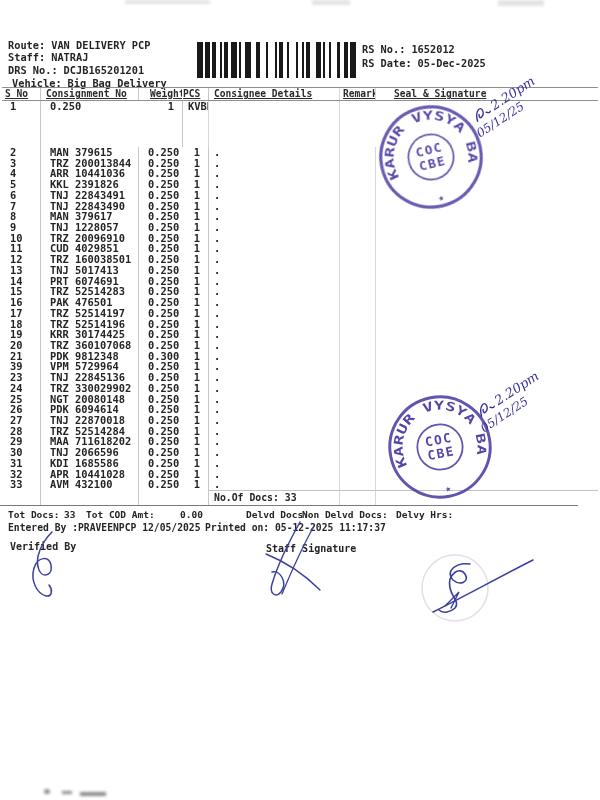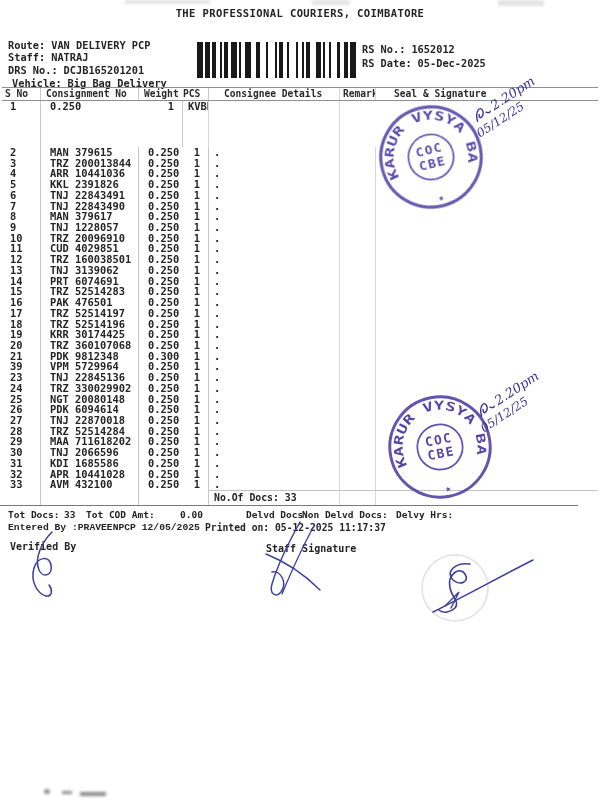--- a/index.html
+++ b/index.html
@@ -10,37 +10,37 @@
   .subtitle{left:0;top:21px;width:600px;text-align:center;font-size:11px;letter-spacing:.2px;}
   .meta{font-size:10.3px;}
   .lab{margin-right:6px;}
   
   .barcode{left:197px;top:42px;width:160px;height:36px;display:flex;align-items:stretch;overflow:hidden;}
   .bc-bar{background:#191919;height:100%;flex:0 0 auto;}
   .bc-gap{background:transparent;height:100%;flex:0 0 auto;}
   
   .table{left:2px;top:87px;width:596px;}
   .thead,.trow,.ndrow{display:grid;grid-template-columns:38px 98px 44px 26px 131px 36px 1fr;}
-  .thead{height:12px;border-top:1px solid #8f8f8f;border-bottom:1px solid #8f8f8f;font-size:9.6px;line-height:11.5px;color:#2a2a2a;}
+  .thead{height:12px;border-top:1px solid #8f8f8f;border-bottom:1px solid #8f8f8f;font-size:9.6px;line-height:11.5px;color:#2a2a2a;text-decoration:underline;}
   .trow{height:10.72px;font-size:10.4px;line-height:10.6px;}
   .trow.tall{height:46px;}
   .ndrow{height:16px;font-size:9.8px;line-height:13px;}
   .cell{overflow:hidden;}
   .b-l{border-left:1px solid #c9c9c9;}
   .b-lf{border-left:1px solid #d8d8d8;}
   .c-sno{padding-left:8px;}
   .c-con{padding-left:9px;}
   .c-wt{padding-left:9px;}
   .c-pcs{text-align:right;padding-right:8px;}
   .c-cons{padding-left:5px;}
   .h-sno{padding-left:3px;}
   .h-con{padding-left:5px;}
-  .h-wt{padding-left:5px;}
+  .h-wt{padding-left:11px;}
   .h-pcs{padding-left:1px;}
-  .h-cons{padding-left:15px;}
+  .h-cons{padding-left:5px;}
   .h-rem{padding-left:3px;}
   .h-seal{padding-left:18px;}
   .nd-top{border-top:1px solid #c3c3c3;}
   .table-bottom{left:0;top:505px;width:578px;border-top:1.5px solid #7a7a7a;height:0;}
   .foot{font-size:9.5px;}
   .foot2{font-size:9.7px;}
   .siglab{font-size:10px;}
   
   .stamp{position:absolute;width:118px;height:118px;}
   .stamp1{left:372px;top:98px;transform:rotate(-14deg);filter:blur(.45px);opacity:.93;}
@@ -56,21 +56,20 @@
 </style>
 </head>
 <body>
 
 <div class="page">
 
   <div class="smudge sm-top abs" style="left:125px;top:0;width:85px;height:4px;"></div>
   <div class="smudge sm-top abs" style="left:312px;top:0;width:38px;height:5px;"></div>
   <div class="smudge sm-top abs" style="left:498px;top:0;width:46px;height:6px;"></div>
 
-  <div class="abs title">THE PROFESSIONAL COURIERS, COIMBATORE</div>
 
   <div class="abs meta" style="left:8px;top:39px;">
     <span class="lab">Route:</span><span>VAN DELIVERY PCP</span>
   </div>
   <div class="abs meta" style="left:8px;top:51px;">
     <span class="lab">Staff:</span><span>NATRAJ</span>
   </div>
   <div class="abs meta" style="left:8px;top:64px;text-align:right;">
     <span class="lab">DRS No.:</span><span>DCJB165201201</span>
   </div>
@@ -245,21 +244,21 @@
           <div class="cell c-sno">12</div>
           <div class="cell c-con b-l">TRZ 160038501</div>
           <div class="cell c-wt b-l">0.250</div>
           <div class="cell c-pcs">1</div>
           <div class="cell c-cons b-l">.</div>
           <div class="cell b-lf"></div>
           <div class="cell b-lf"></div>
         </div>
         <div class="trow">
           <div class="cell c-sno">13</div>
-          <div class="cell c-con b-l">TNJ 3139062</div>
+          <div class="cell c-con b-l">TNJ 5017413</div>
           <div class="cell c-wt b-l">0.250</div>
           <div class="cell c-pcs">1</div>
           <div class="cell c-cons b-l">.</div>
           <div class="cell b-lf"></div>
           <div class="cell b-lf"></div>
         </div>
         <div class="trow">
           <div class="cell c-sno">14</div>
           <div class="cell c-con b-l">PRT 6074691</div>
           <div class="cell c-wt b-l">0.250</div>
@@ -453,21 +452,21 @@
   <div class="abs table-bottom"></div>
 
   <div class="abs foot" style="left:8px;top:509px;">Tot Docs:</div>
   <div class="abs foot" style="left:64px;top:509px;">33</div>
   <div class="abs foot" style="left:86px;top:509px;">Tot COD Amt:</div>
   <div class="abs foot" style="left:180px;top:509px;">0.00</div>
   <div class="abs foot" style="left:224px;top:509px;margin-left:22px;">Delvd Docs:</div>
   <div class="abs foot" style="left:302px;top:509px;">Non Delvd Docs:</div>
   <div class="abs foot" style="left:396px;top:509px;">Delvy Hrs:</div>
 
-  <div class="abs foot2" style="left:8px;top:522px;font-family:Liberation Mono, monospace;">Entered By :PRAVEENPCP 12/05/2025</div>
+  <div class="abs foot2" style="left:8px;top:522px;">Entered By :PRAVEENPCP 12/05/2025</div>
   <div class="abs foot2" style="left:205px;top:522px;">Printed on: 05-12-2025 11:17:37</div>
 
   <div class="abs siglab" style="left:10px;top:541px;">Verified By</div>
   <div class="abs siglab" style="left:266px;top:543px;">Staff Signature</div>
 
   <svg class="stamp stamp1" viewBox="0 0 120 120">
     <circle cx="60" cy="60" r="51" fill="none" stroke="#4b3ba3" stroke-width="3.2" opacity=".9"></circle>
     <circle cx="60" cy="60" r="23" fill="none" stroke="#4b3ba3" stroke-width="1.8" opacity=".9"></circle>
     <path id="arcA" d="M 25.6,76.1 A 38,38 0 1 1 94.4,76.1" fill="none"></path>
     <text font-size="12.5" font-weight="bold" fill="#4b3ba3" font-family="DejaVu Sans Mono, monospace">

